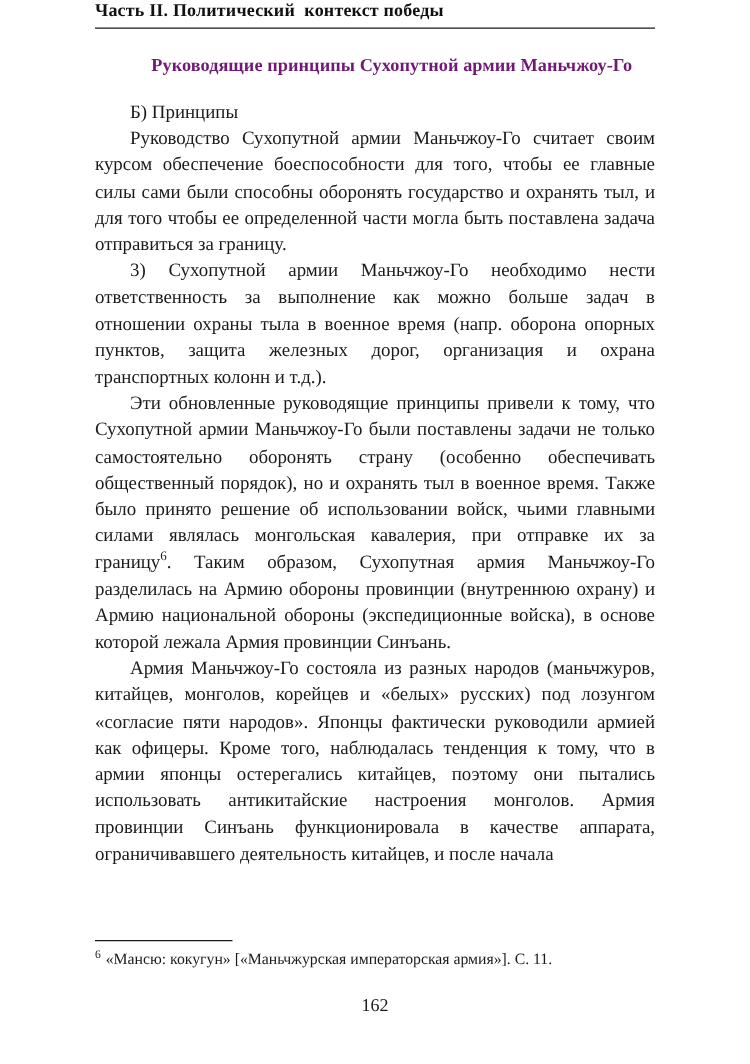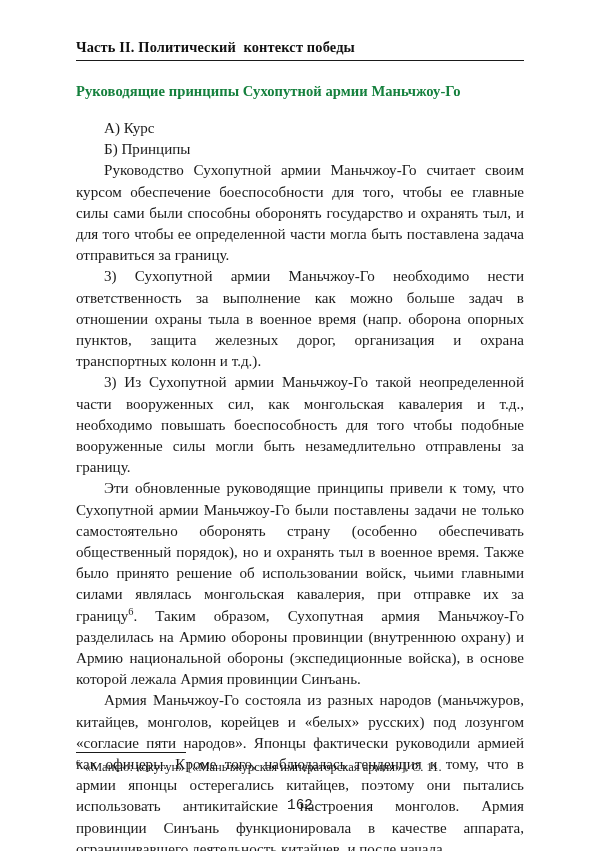--- a/index.html
+++ b/index.html
@@ -23,21 +23,20 @@
   }
   .content {
     position: absolute;
     left: 76px;
     top: 0;
     width: 448px;
   }
 
   
   .runhead {
-    padding-top: 38px;
     font-size: 14.4px;
     font-weight: bold;
     line-height: 1.25;
     letter-spacing: 0.15px;
     white-space: pre;
     color: #111;
   }
   .runhead-rule {
     margin-top: 4px;
     border: 0;
@@ -46,21 +45,22 @@
     width: 448px;
   }
 
   
   .section-title {
     margin-top: 21px;
     font-size: 14.6px;
     font-weight: bold;
     line-height: 1.3;
     letter-spacing: 0.05px;
-    color: #15803d;
+    color: #701a75;
+    margin-left: 45px;
   }
 
   
   .body-text {
     margin-top: 17px;
     font-size: 15.1px;
     line-height: 21.2px;
     text-align: justify;
     text-justify: inter-word;
     color: #1a1a1a;
@@ -105,47 +105,44 @@
 
   
   .folio {
     position: absolute;
     left: 0;
     top: 797px;
     width: 600px;
     text-align: center;
     font-size: 14.4px;
     color: #1a1a1a;
-    font-family: Liberation Mono, monospace;
   }
 </style>
 </head>
 <body>
 
 <div class="page">
 
   <div class="content">
 
     <div class="runhead">Часть II. Политический  контекст победы</div>
     <hr class="runhead-rule">
 
     <h1 class="section-title">Руководящие принципы Сухопутной армии Маньчжоу-Го</h1>
 
     <div class="body-text">
 
-      <p>А) Курс</p>
 
       <p>Б) Принципы</p>
 
       <p>Руководство Сухопутной армии Маньчжоу-Го считает своим курсом обеспечение боеспособности для того, чтобы ее главные силы сами были способны оборонять государство и охранять тыл, и для того чтобы ее определенной части могла быть поставлена задача отправиться за границу.</p>
 
 
       <p>3) Сухопутной армии Маньчжоу-Го необходимо нести ответственность за выполнение как можно больше задач в отношении охраны тыла в военное время (напр. оборона опорных пунктов, защита железных дорог, организация и охрана транспортных колонн и т.д.).</p>
 
-      <p>3) Из Сухопутной армии Маньчжоу-Го такой неопределенной части вооруженных сил, как монгольская кавалерия и т.д., необходимо повышать боеспособность для того чтобы подобные вооруженные силы могли быть незамедлительно отправлены за границу.</p>
 
       <p><span>Эти обновленные руководящие принципы привели к тому, что Сухопутной армии Маньчжоу-Го были поставлены задачи не только самостоятельно оборонять страну (особенно обеспечивать общественный порядок), но и охранять тыл в военное время. Также было принято решение об использовании войск, чьими главными силами являлась монгольская кавалерия, при отправке их за границу</span><sup class="fn-ref">6</sup><span>. Таким образом, Сухопутная армия Маньчжоу-Го разделилась на Армию обороны провинции (внутреннюю охрану) и Армию национальной обороны (экспедиционные войска), в основе которой лежала Армия провинции Синъань.</span></p>
 
       <p>Армия Маньчжоу-Го состояла из разных народов (маньчжуров, китайцев, монголов, корейцев и «белых» русских) под лозунгом «согласие пяти народов». Японцы фактически руководили армией как офицеры. Кроме того, наблюдалась тенденция к тому, что в армии японцы остерегались китайцев, поэтому они пытались использовать антикитайские настроения монголов. Армия провинции Синъань функционировала в качестве аппарата, ограничивавшего деятельность китайцев, и после начала</p>
 
     </div>
   </div>
 
   <div class="footnote-area">
     <hr class="footnote-rule">

